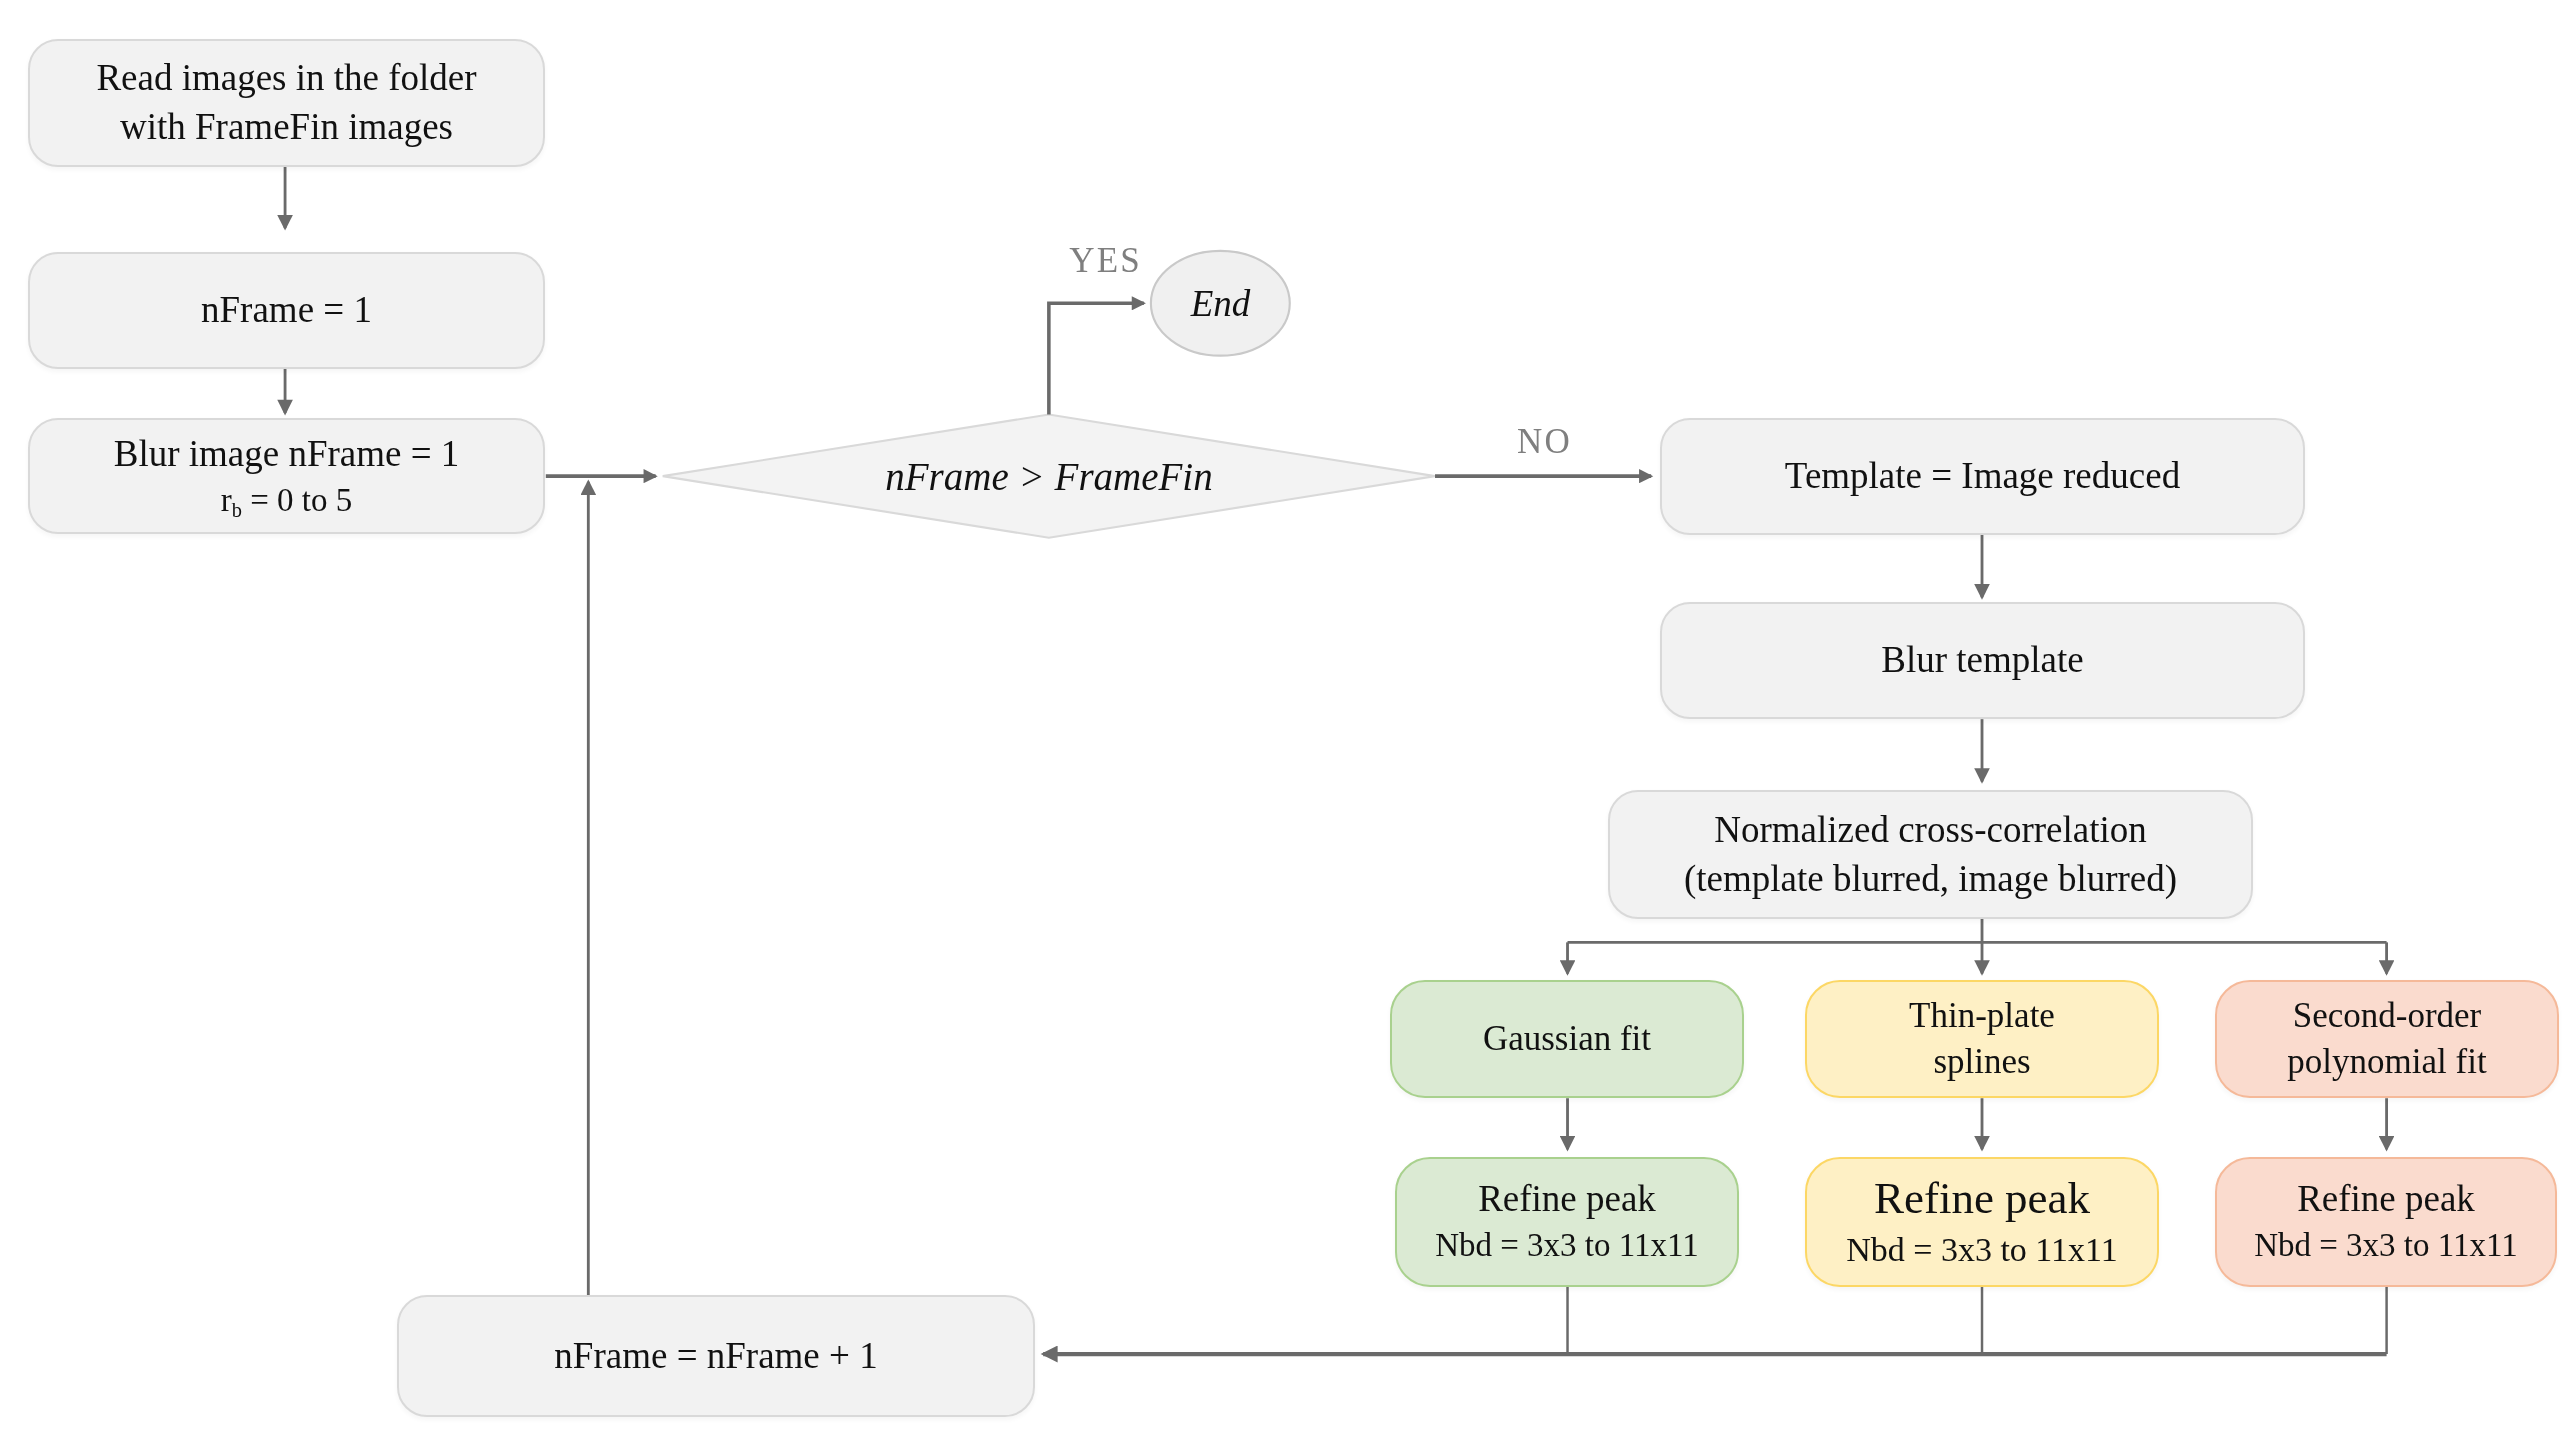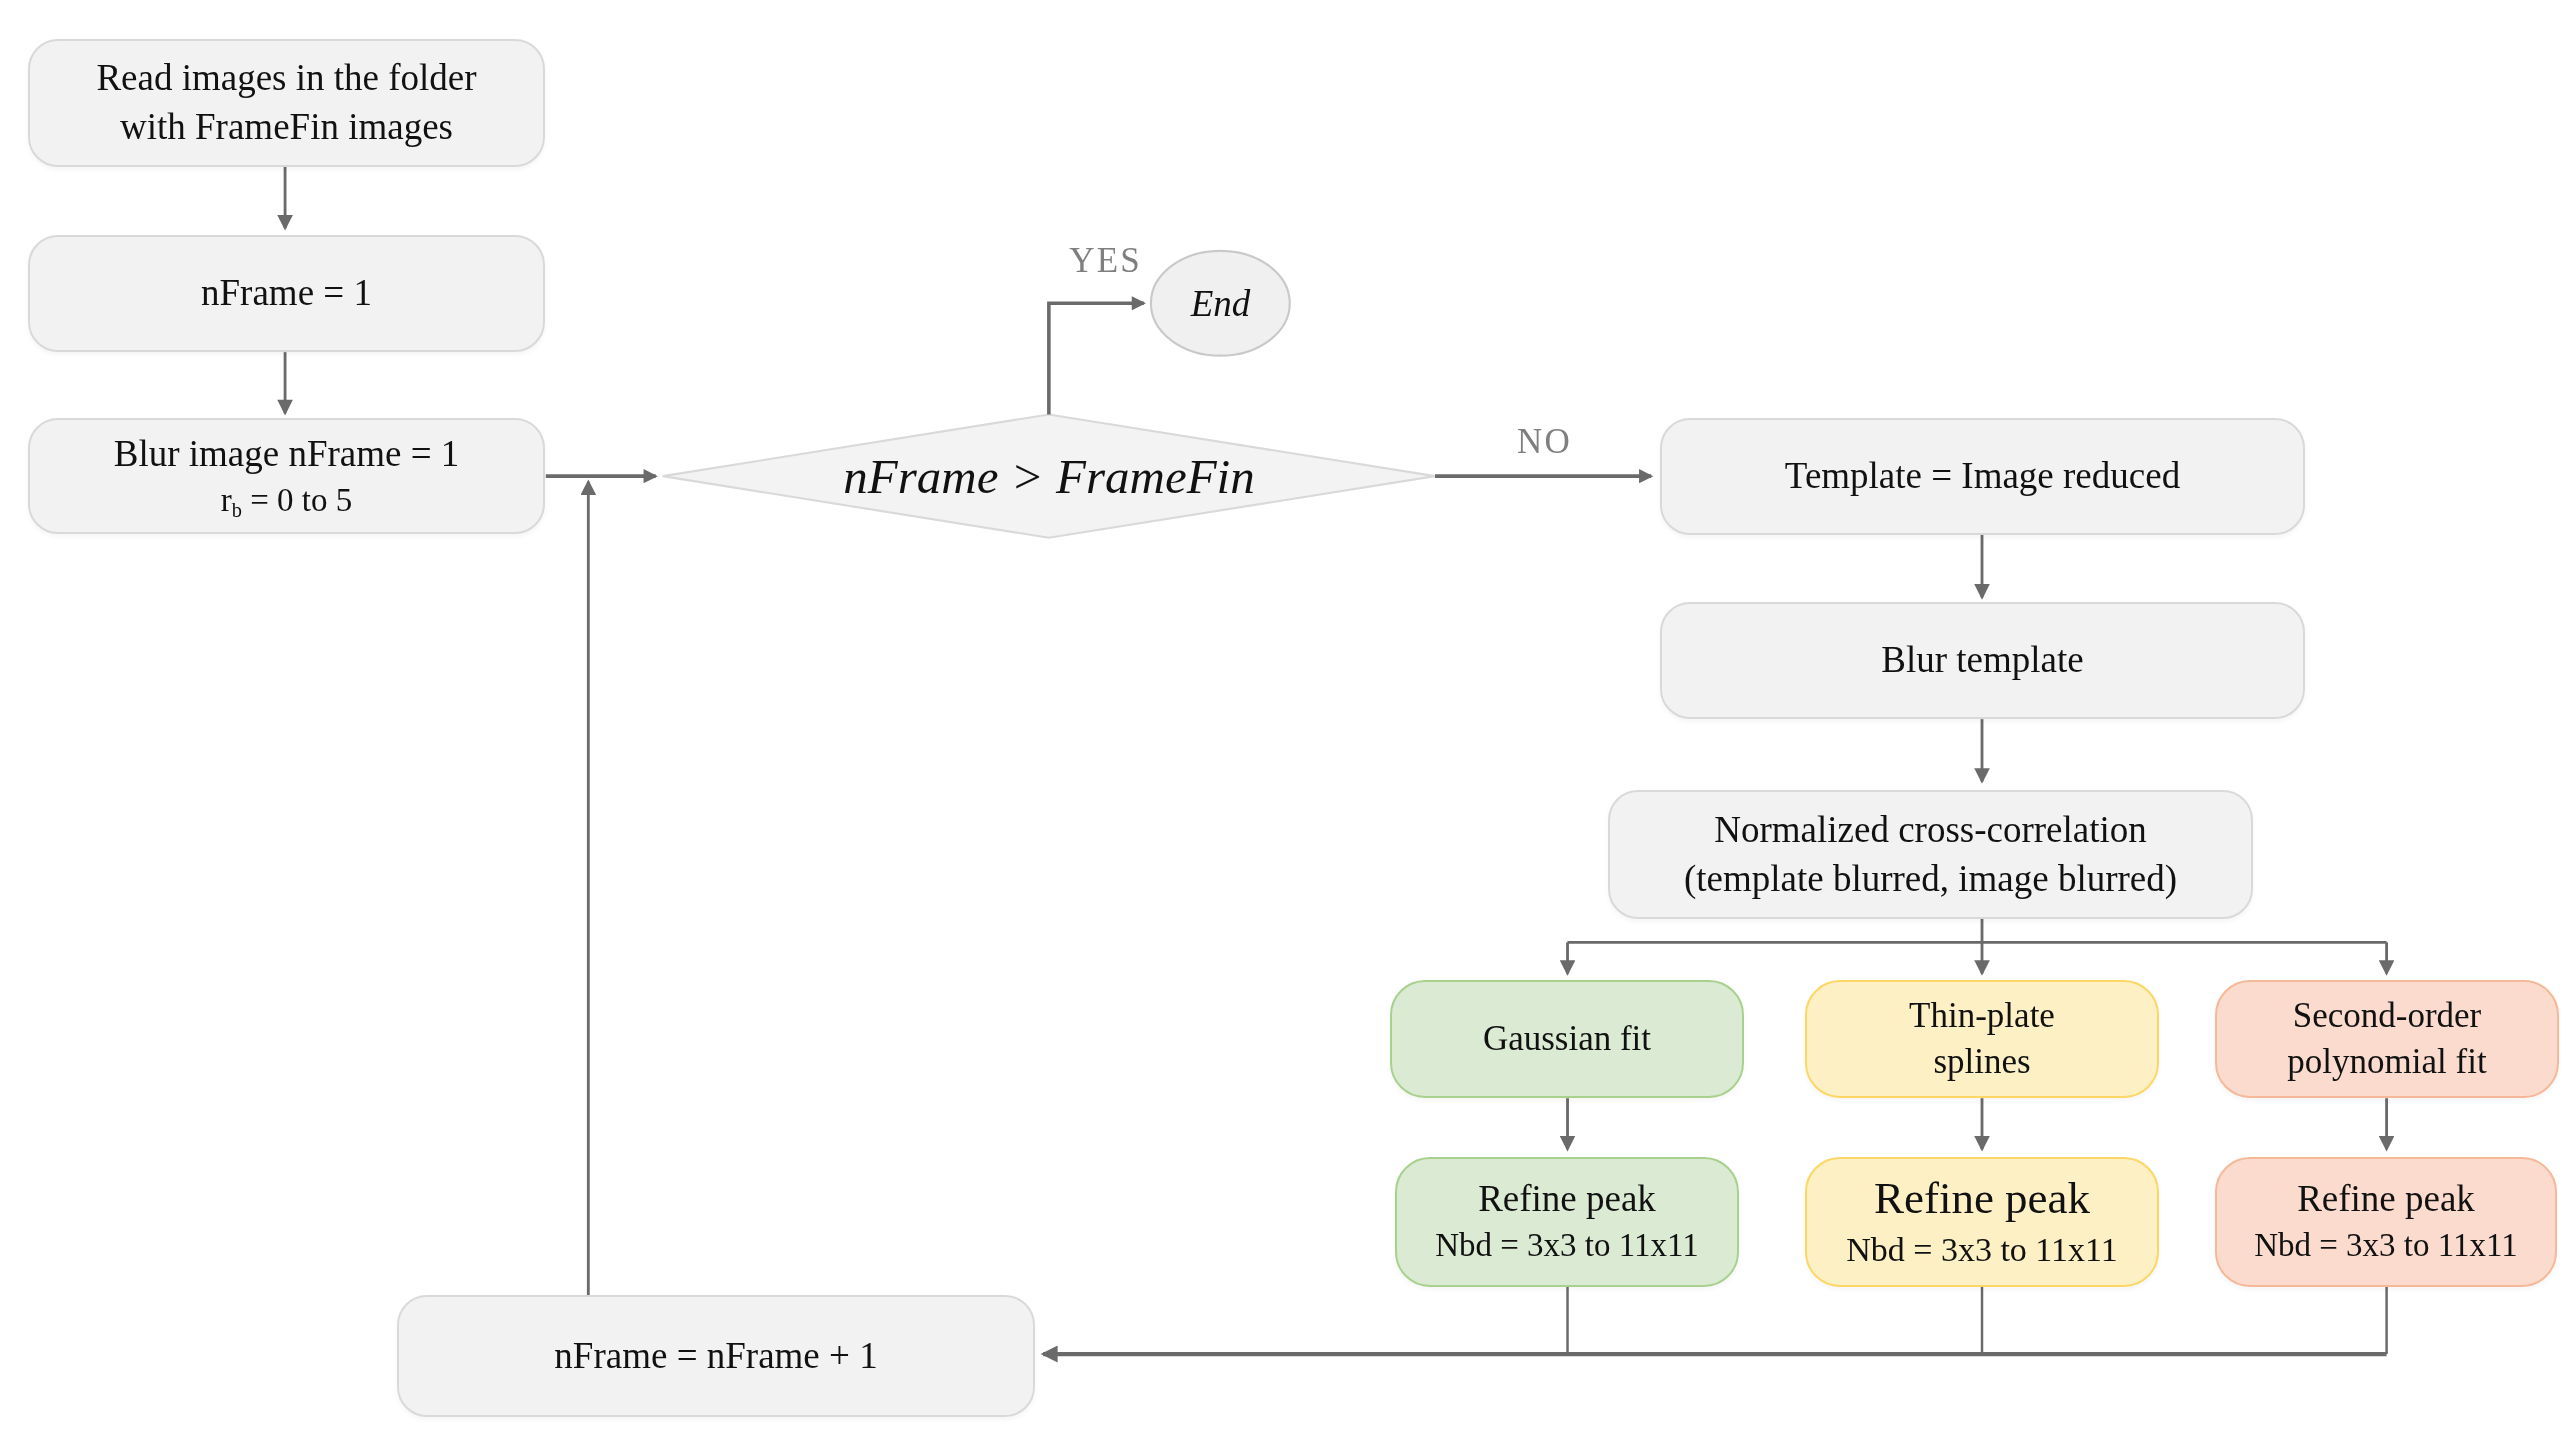--- a/index.html
+++ b/index.html
@@ -105,32 +105,32 @@
     <path d="M2797 1815 V1911" fill="none" stroke="#6a6a6a" stroke-width="3.5"></path>
     <path d="M3368 1815 V1911" fill="none" stroke="#6a6a6a" stroke-width="3.5"></path>
     <path d="M3368 1911 H1472" fill="none" stroke="#6a6a6a" stroke-width="6" marker-end="url(#ahs)"></path>
   </svg>
 
   <div class="box" style="left:28px; top:39px; width:517px; height:128px;">
     <div>Read images in the folder</div>
     <div>with FrameFin images</div>
   </div>
 
-  <div class="box" style="left:28px; top:235px; width:517px; height:117px;">
+  <div class="box" style="left:28px; top:252px; width:517px; height:117px;">
     <div>nFrame = 1</div>
   </div>
 
   <div class="box" style="left:28px; top:418px; width:517px; height:116px;">
     <div>Blur image nFrame = 1</div>
     <div style="font-size:33px;">
       <span>r</span><sub>b</sub><span> = 0 to 5</span>
     </div>
   </div>
 
-  <div class="overlay-text" style="left:663px; top:415px; width:772px; height:123px; font-size:49px;">nFrame &gt; FrameFin</div>
+  <div class="overlay-text" style="left:663px; top:415px; width:772px; height:123px; font-size:39px;">nFrame &gt; FrameFin</div>
 
   <div class="overlay-text" style="left:1151px; top:251px; width:139px; height:105px; font-size:37px;">End</div>
 
   <div class="edge-label" style="left:1056px; top:241px; width:99px;">YES</div>
   <div class="edge-label" style="left:1488px; top:422px; width:113px;">NO</div>
 
   <div class="box" style="left:1660px; top:602px; width:645px; height:117px;">
     <div>Blur template</div>
   </div>
 

